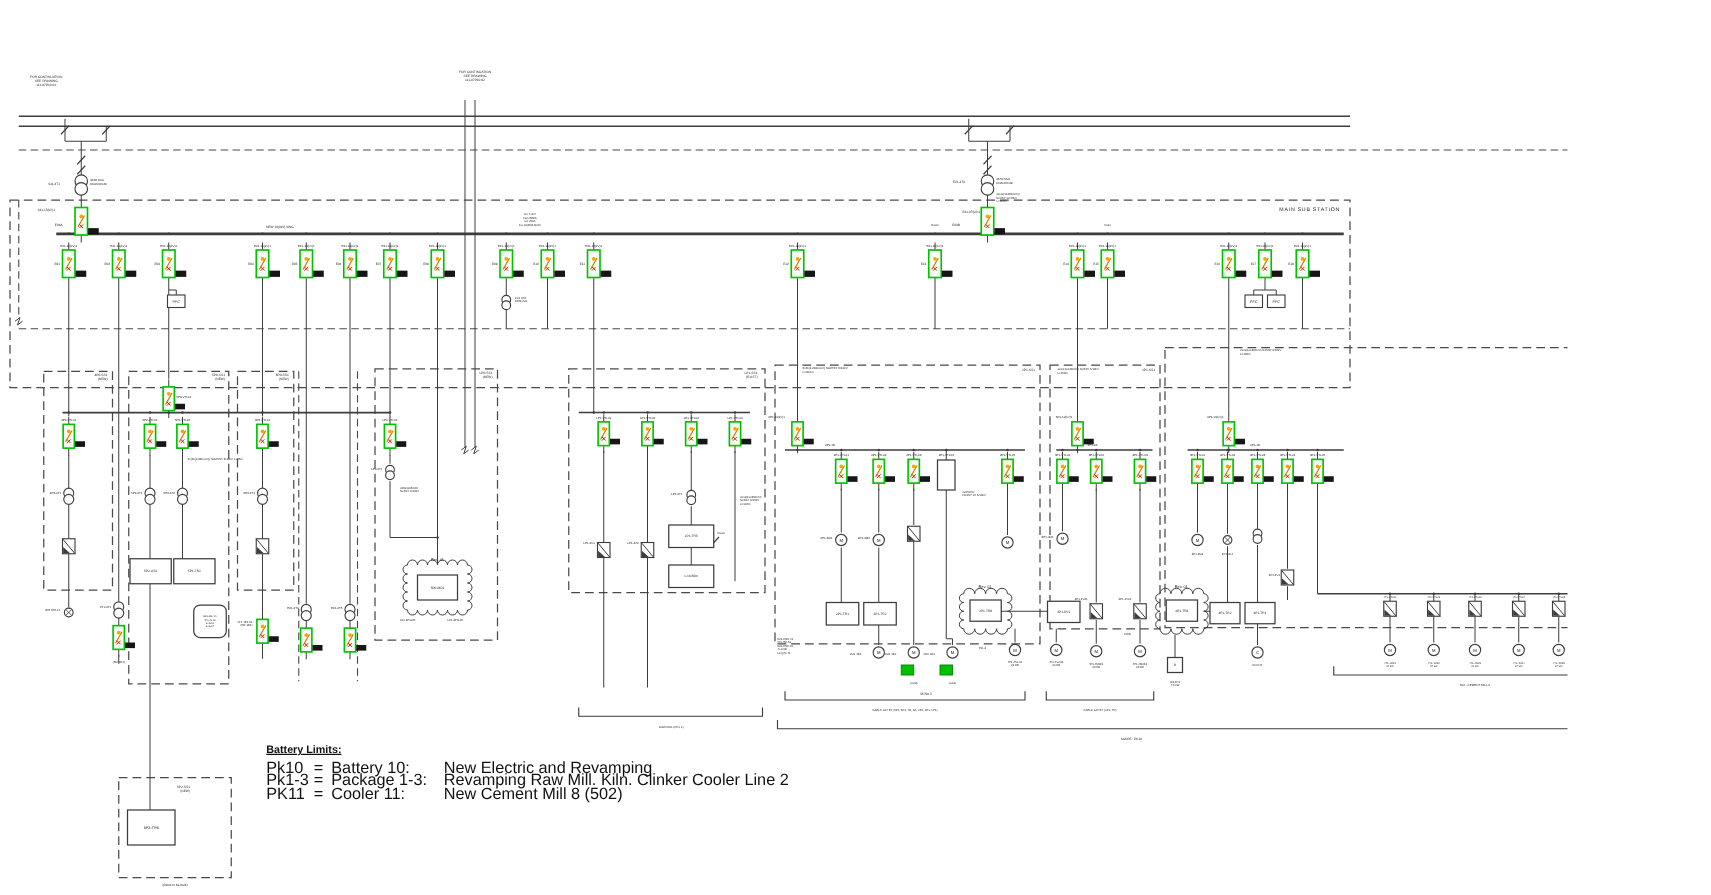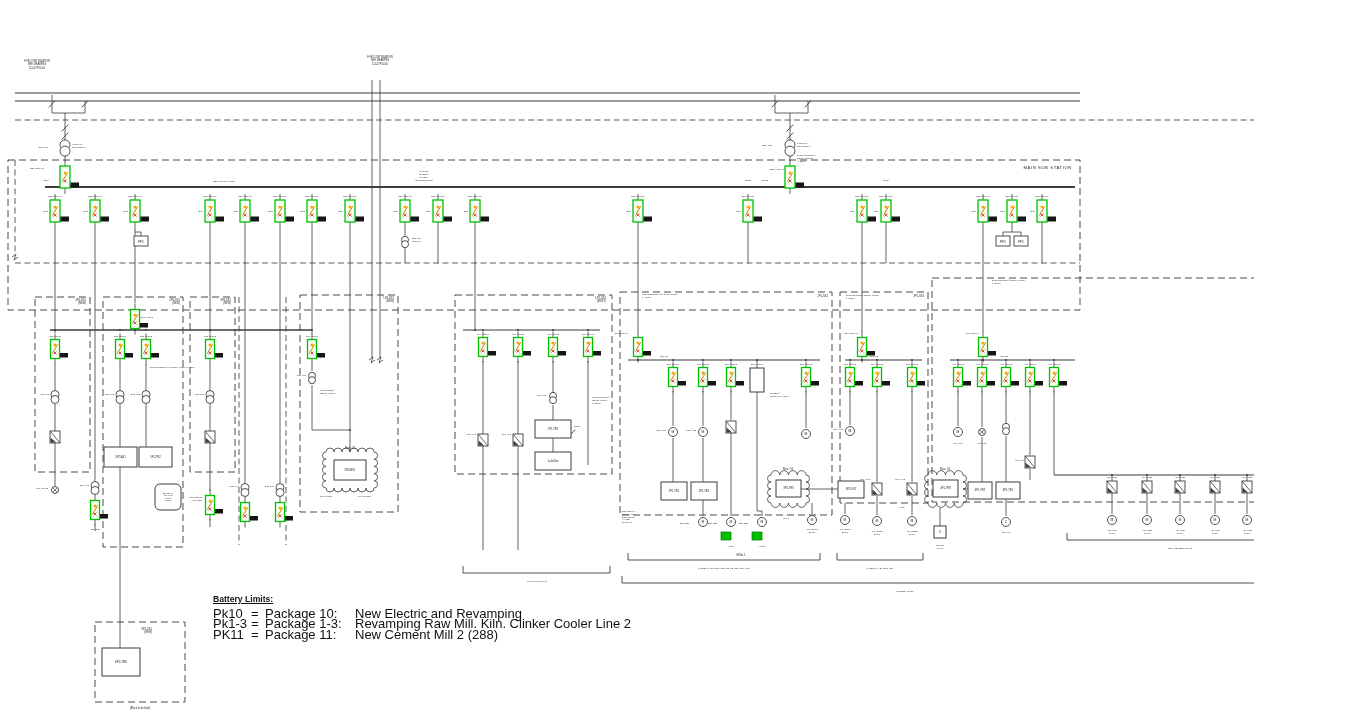--- a/index.html
+++ b/index.html
@@ -881,30 +881,30 @@
       <text x="1180" y="549" font-size="2.4" text-anchor="middle" fill="#1f1f1f"><tspan x="1180" y="549">502 - CEMENT MILL 2</tspan></text>
       <text x="537" y="582" font-size="2.3" text-anchor="middle" fill="#1f1f1f"><tspan x="537" y="582">RAW MILL (PK1-3)</tspan></text>
       <text x="140" y="709" font-size="2.6" text-anchor="middle" fill="#1f1f1f"><tspan x="140" y="709">(Block to be built)</tspan></text>
     </svg>
   <div class="legend">
     <div class="legend-title">Battery Limits:</div>
     <div class="legend-rows">
         <div class="legend-row">
           <span>Pk10</span>
           <span>=</span>
-          <span>Package 10:</span>
+          <span>Battery 10:</span>
           <span>New Electric and Revamping</span>
         </div>
         <div class="legend-row">
           <span>Pk1-3</span>
           <span>=</span>
           <span>Package 1-3:</span>
           <span>Revamping Raw Mill. Kiln. Clinker Cooler Line 2</span>
         </div>
         <div class="legend-row">
           <span>PK11</span>
           <span>=</span>
-          <span>Package 11:</span>
-          <span>New Cement Mill 2 (288)</span>
+          <span>Cooler 11:</span>
+          <span>New Cement Mill 8 (502)</span>
         </div>
       </div>
   </div>
 </div>
 
 </body></html>

